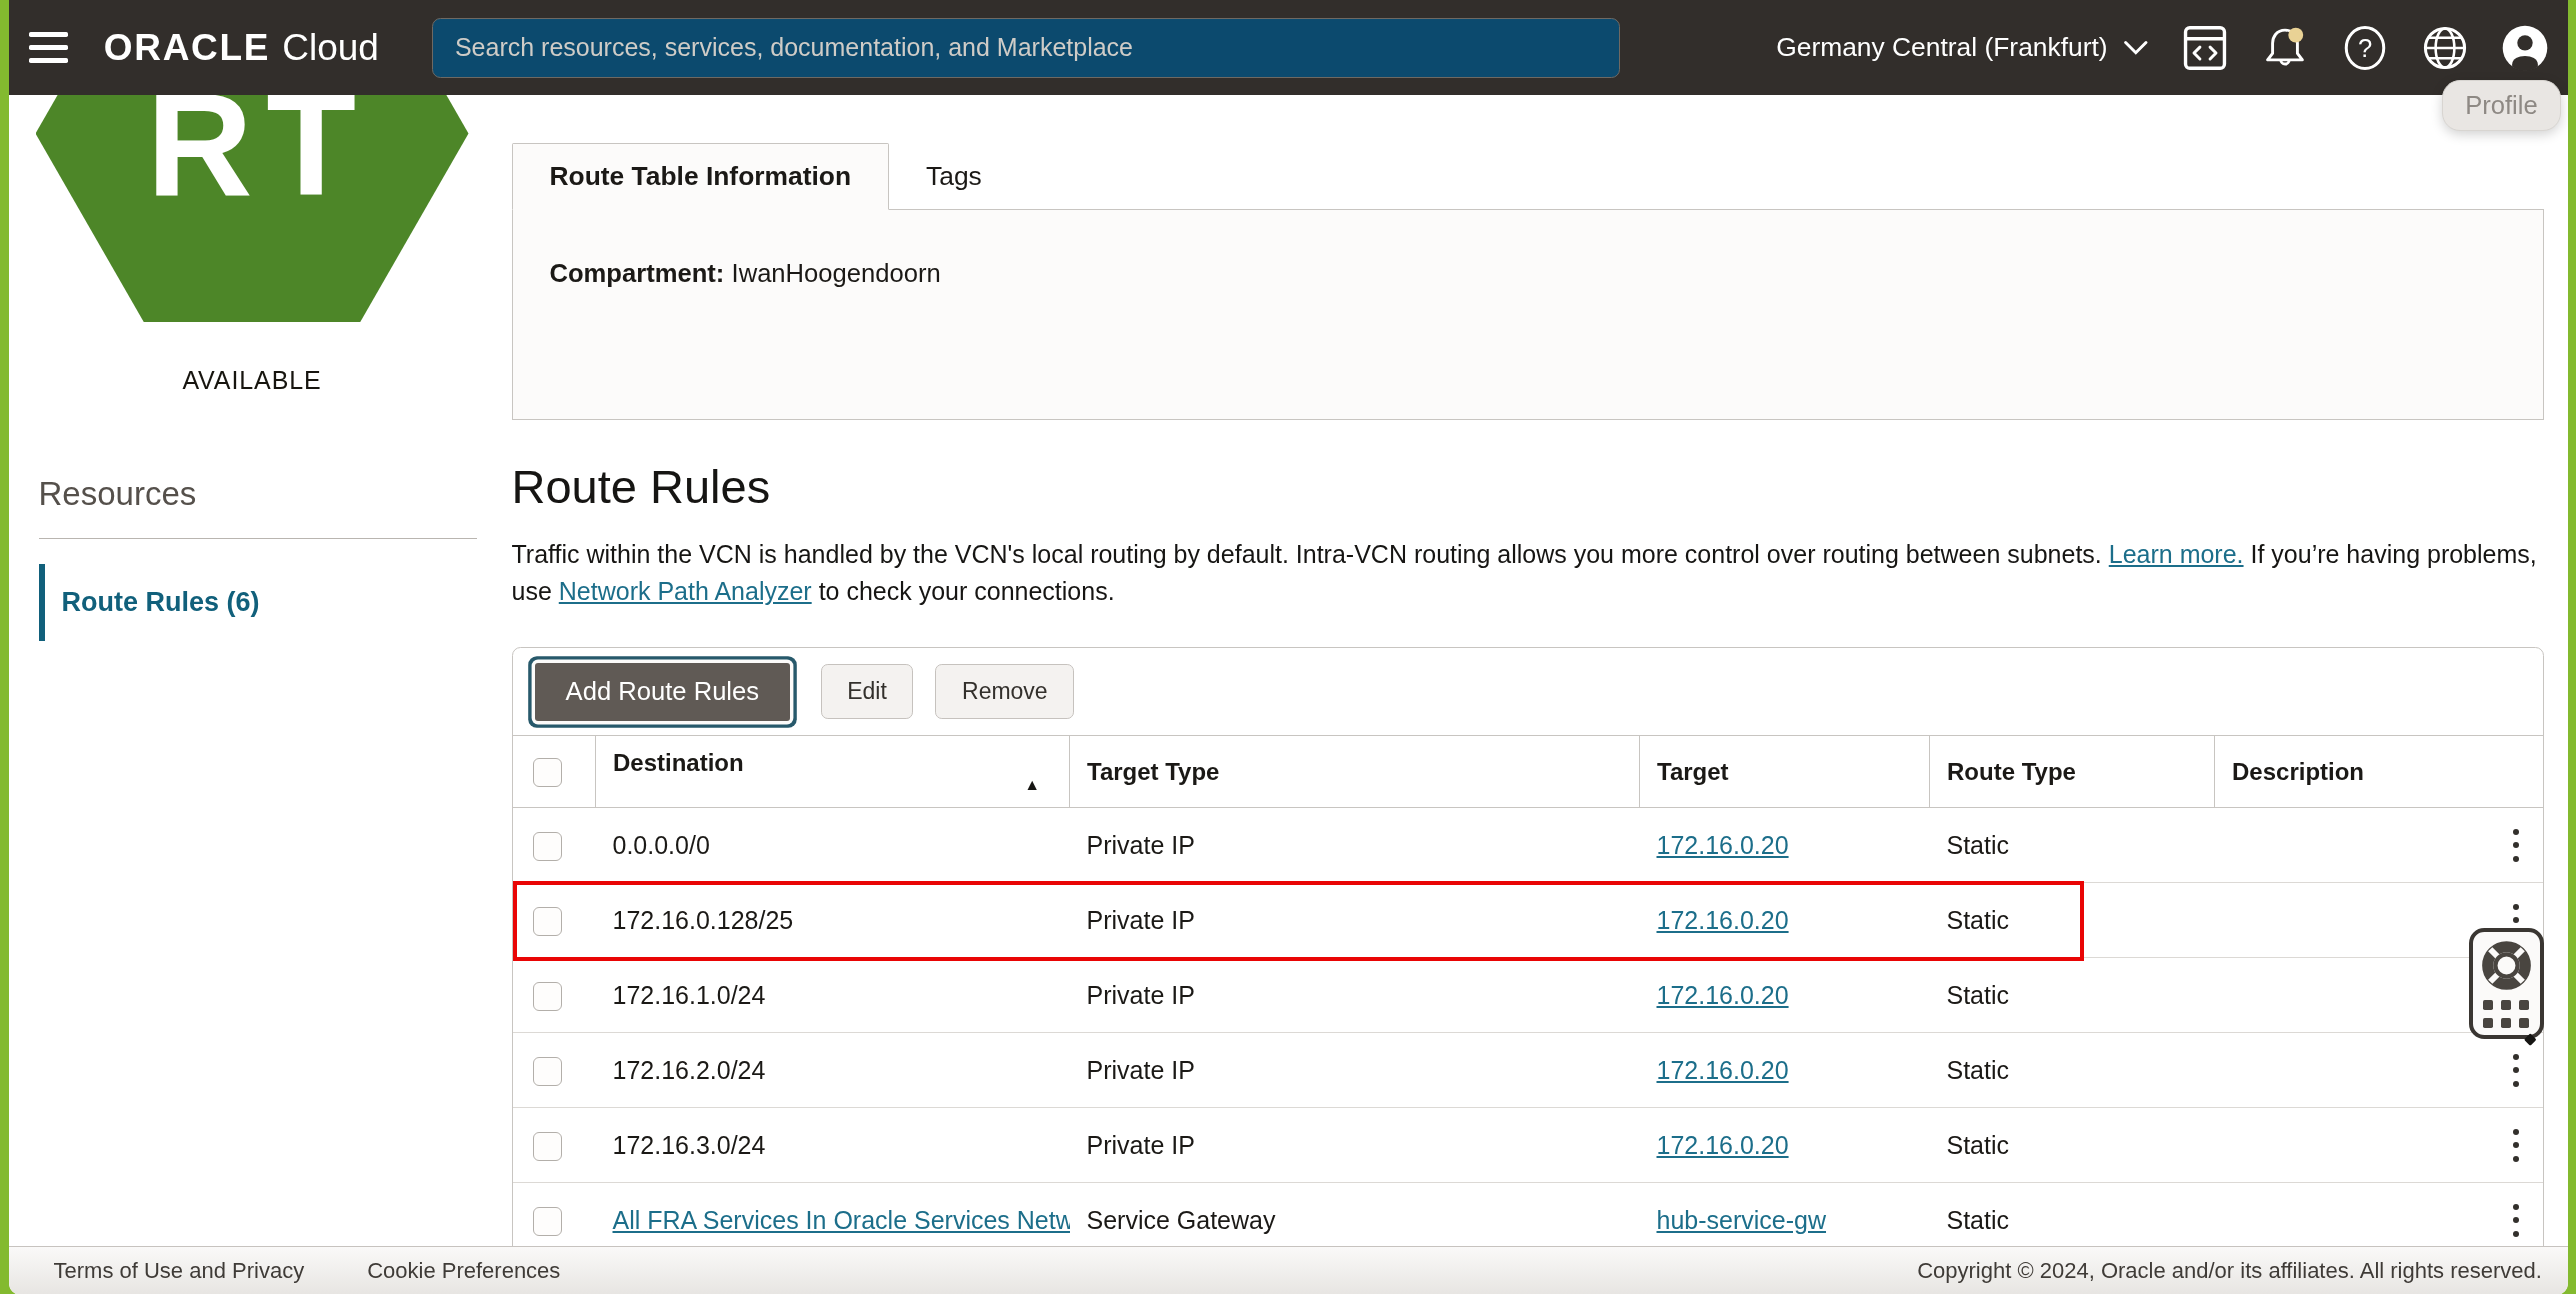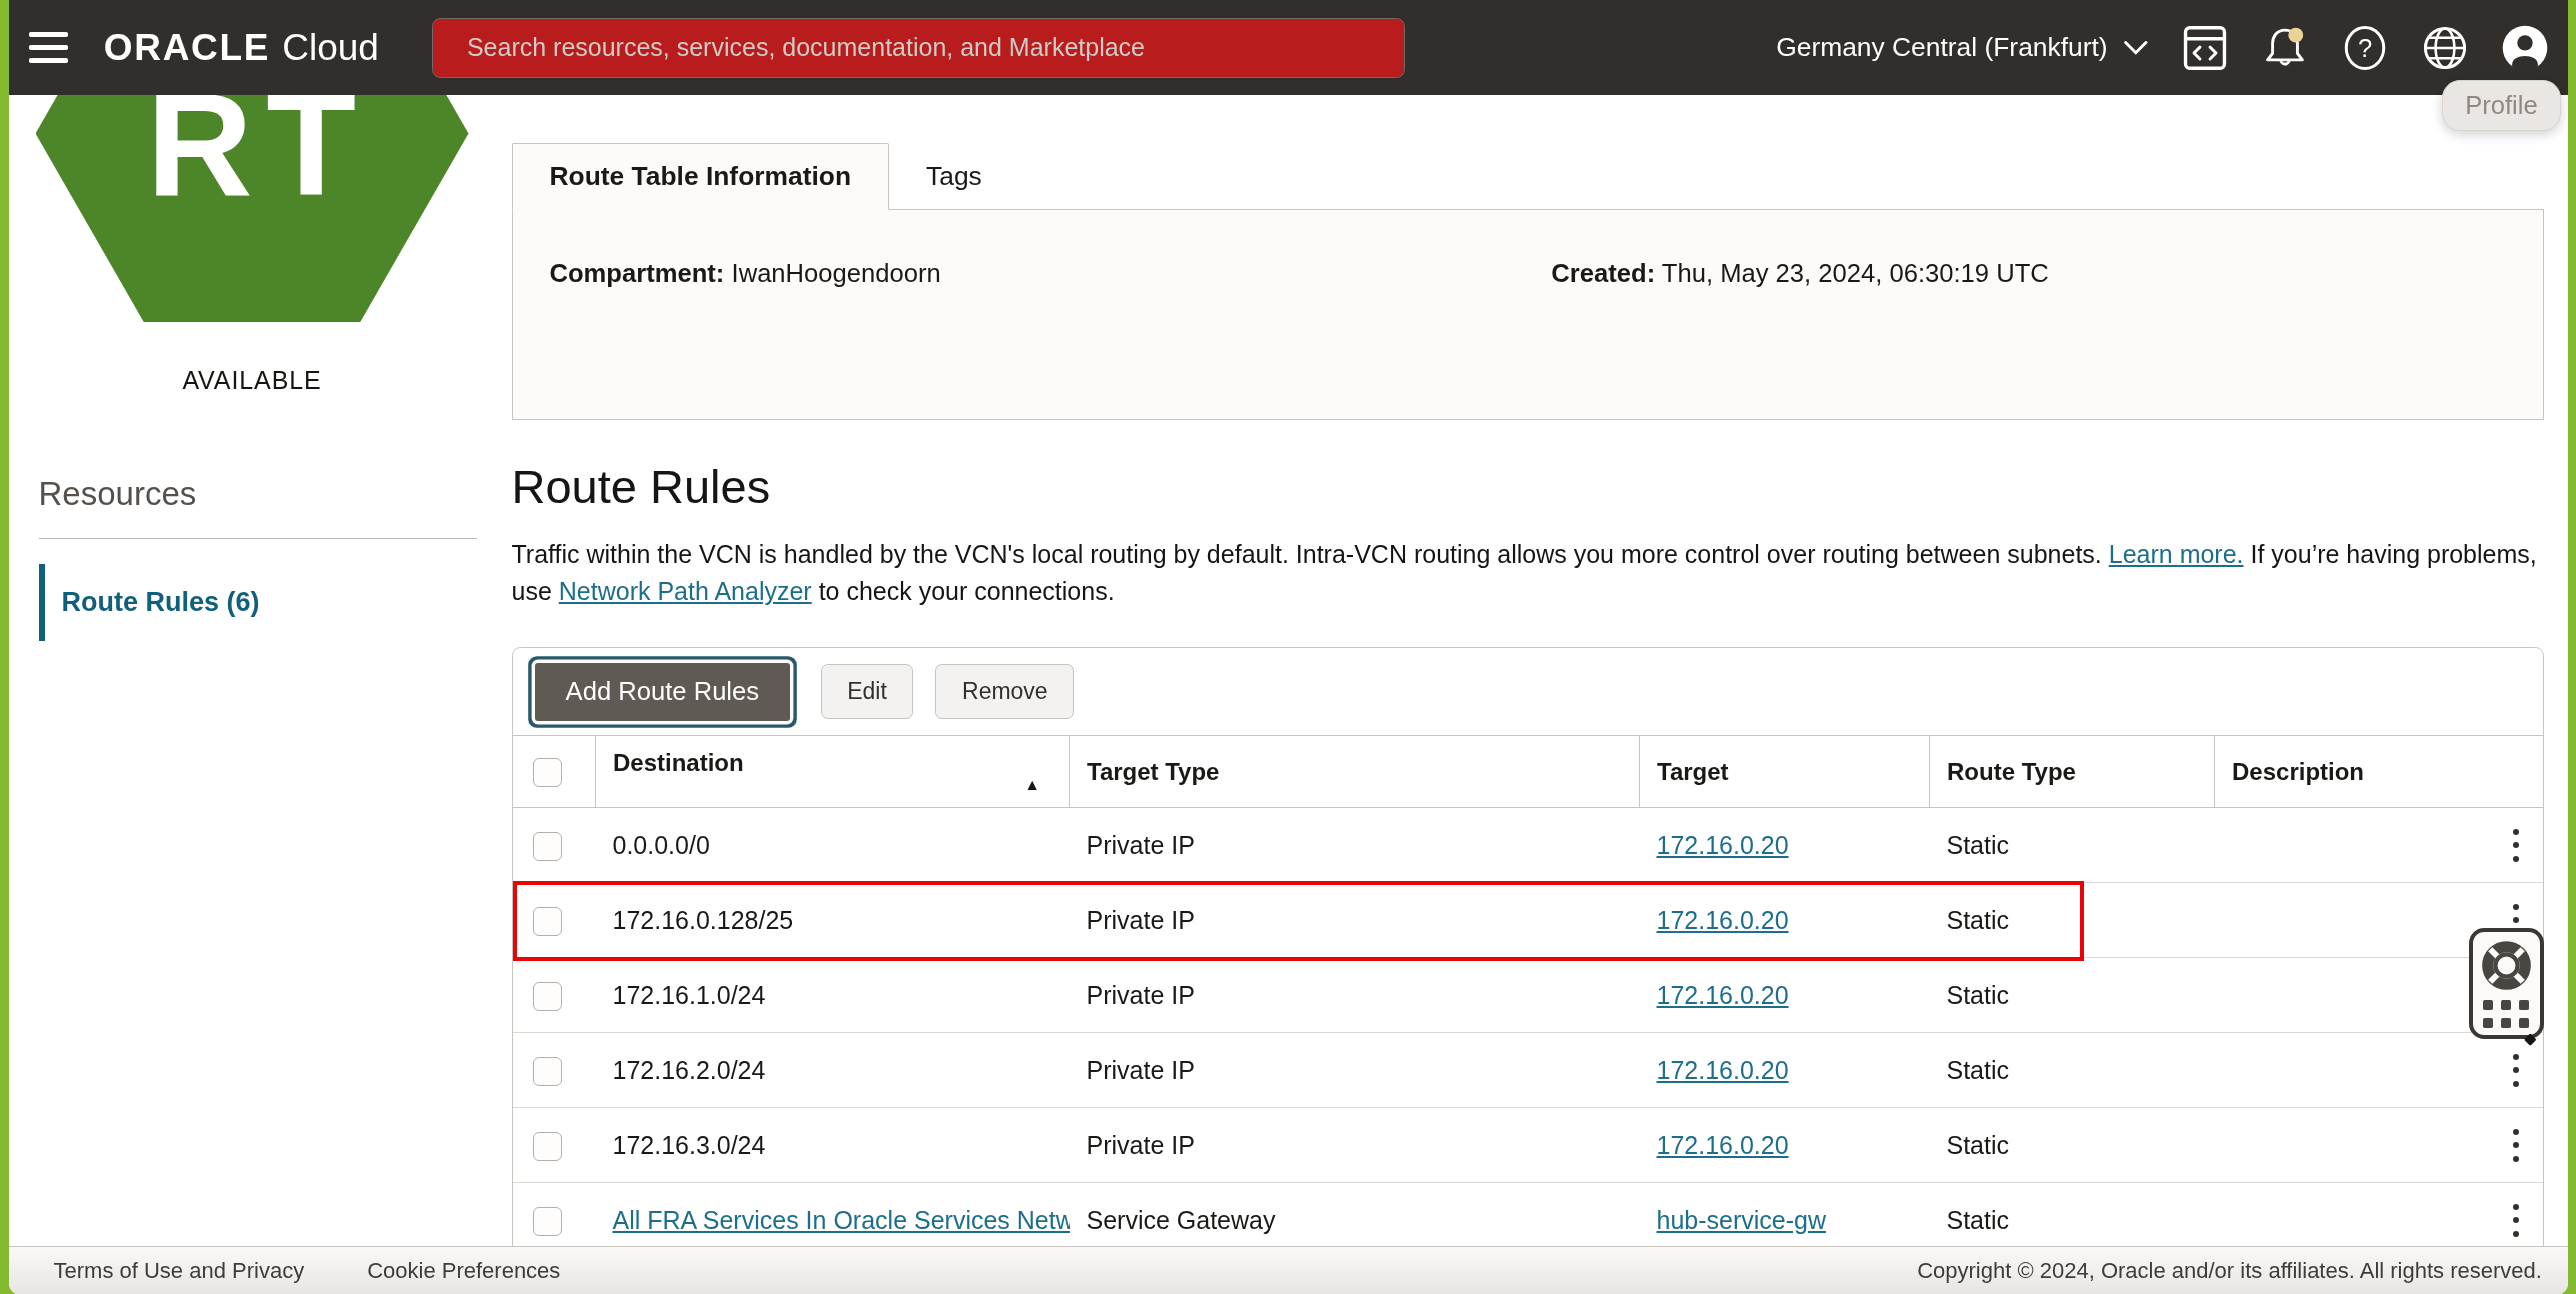--- a/index.html
+++ b/index.html
@@ -24,23 +24,23 @@
   .logo { display: flex; align-items: baseline; margin-left: 31px; color: #fff; white-space: nowrap; }
   .logo .l1 { font-size: 37px; font-weight: 700; letter-spacing: 1.7px; }
   .logo .l2 { font-size: 37px; font-weight: 300; margin-left: 12px; }
   .cloud-classic {
     margin-left: 39px; display: flex; align-items: center; gap: 13.6px;
     border: 1.7px solid #a19c96; border-radius: 5.1px; background: transparent;
     color: #fff; font-size: 25px; padding: 15.3px 22px; white-space: nowrap; cursor: pointer;
   }
   .cloud-classic .chev { font-size: 25.6px; font-weight: 400; }
   .search-input {
-    margin-left: 53px; width: 973px; height: 60px;
-    background: #b91c1c; border: 0.9px solid #6e6963; border-radius: 8.5px;
-    color: #d3d0cb; font-size: 25px; padding: 0 34px; outline: none;
+    margin-left: 53px; width: 1188px; height: 60px;
+    background: #0c4a6e; border: 0.9px solid #6e6963; border-radius: 8.5px;
+    color: #d3d0cb; font-size: 25px; padding: 0 22px; outline: none;
   }
   .search-input::placeholder { color: #cfccc7; opacity: 1; }
   .top-right { margin-left: auto; display: flex; align-items: center; gap: 32px; justify-content: flex-end; }
   .region { display: flex; align-items: center; gap: 15.3px; color: #fff; font-size: 26.4px; white-space: nowrap; cursor: pointer; }
   .icon-btn { display: flex; align-items: center; justify-content: center; width: 48px; height: 48px; cursor: pointer; }
   .tooltip {
     position: absolute; top: 80px; right: 6.8px; z-index: 110;
     background: #e9e6e3; border: 0.9px solid #d8d5d1; border-radius: 18px;
     padding: 10.2px 22px; font-size: 25.6px; color: #8e8984;
     box-shadow: 0 3.4px 12px rgba(0,0,0,.18);
@@ -211,24 +211,20 @@
     <div class="tabbar">
       <div class="tab active">Route Table Information</div>
       <div class="tab">Tags</div>
     </div>
 
     <div class="panel">
       <div class="detail-grid">
         <div>
           <b>Compartment:</b>
           <span>IwanHoogendoorn</span>
-        </div>
-        <div>
-          <b>Created:</b>
-          <span>Thu, May 23, 2024, 06:30:19 UTC</span>
         </div>
         <div></div>
       </div>
     </div>
 
     <h1 class="page-title">Route Rules</h1>
 
     <p class="desc-p">
       <span>Traffic within the VCN is handled by the VCN's local routing by default. Intra-VCN routing allows you more control over routing between subnets.</span>
       <span class="lnk">Learn more.</span>

